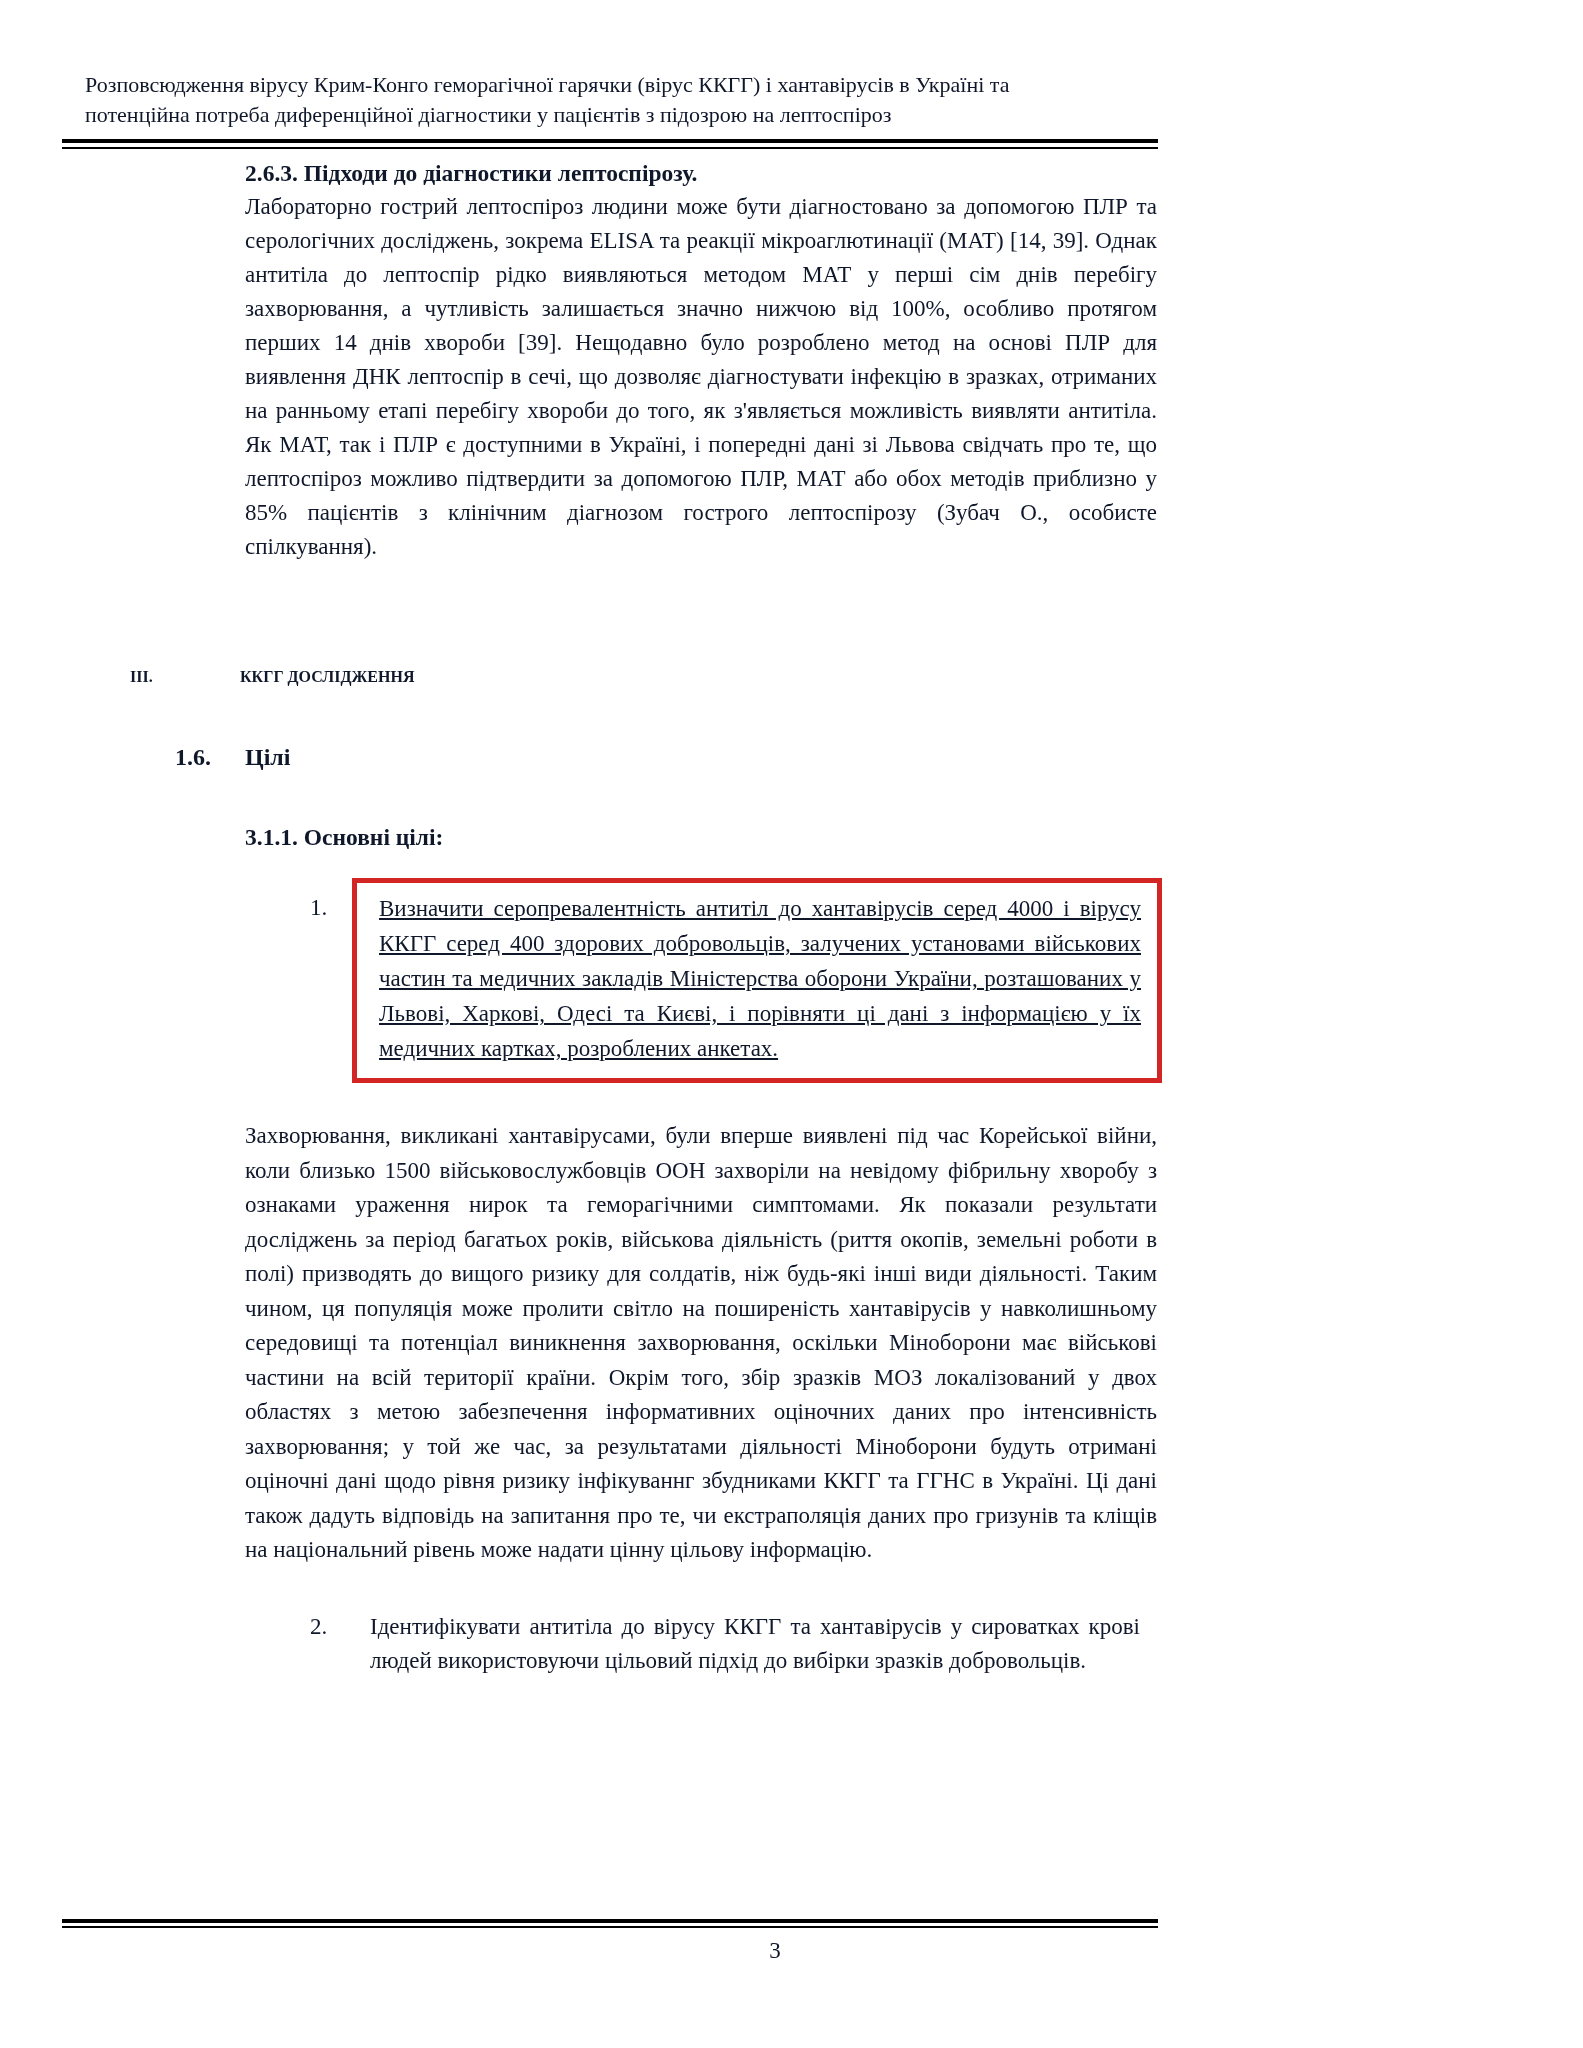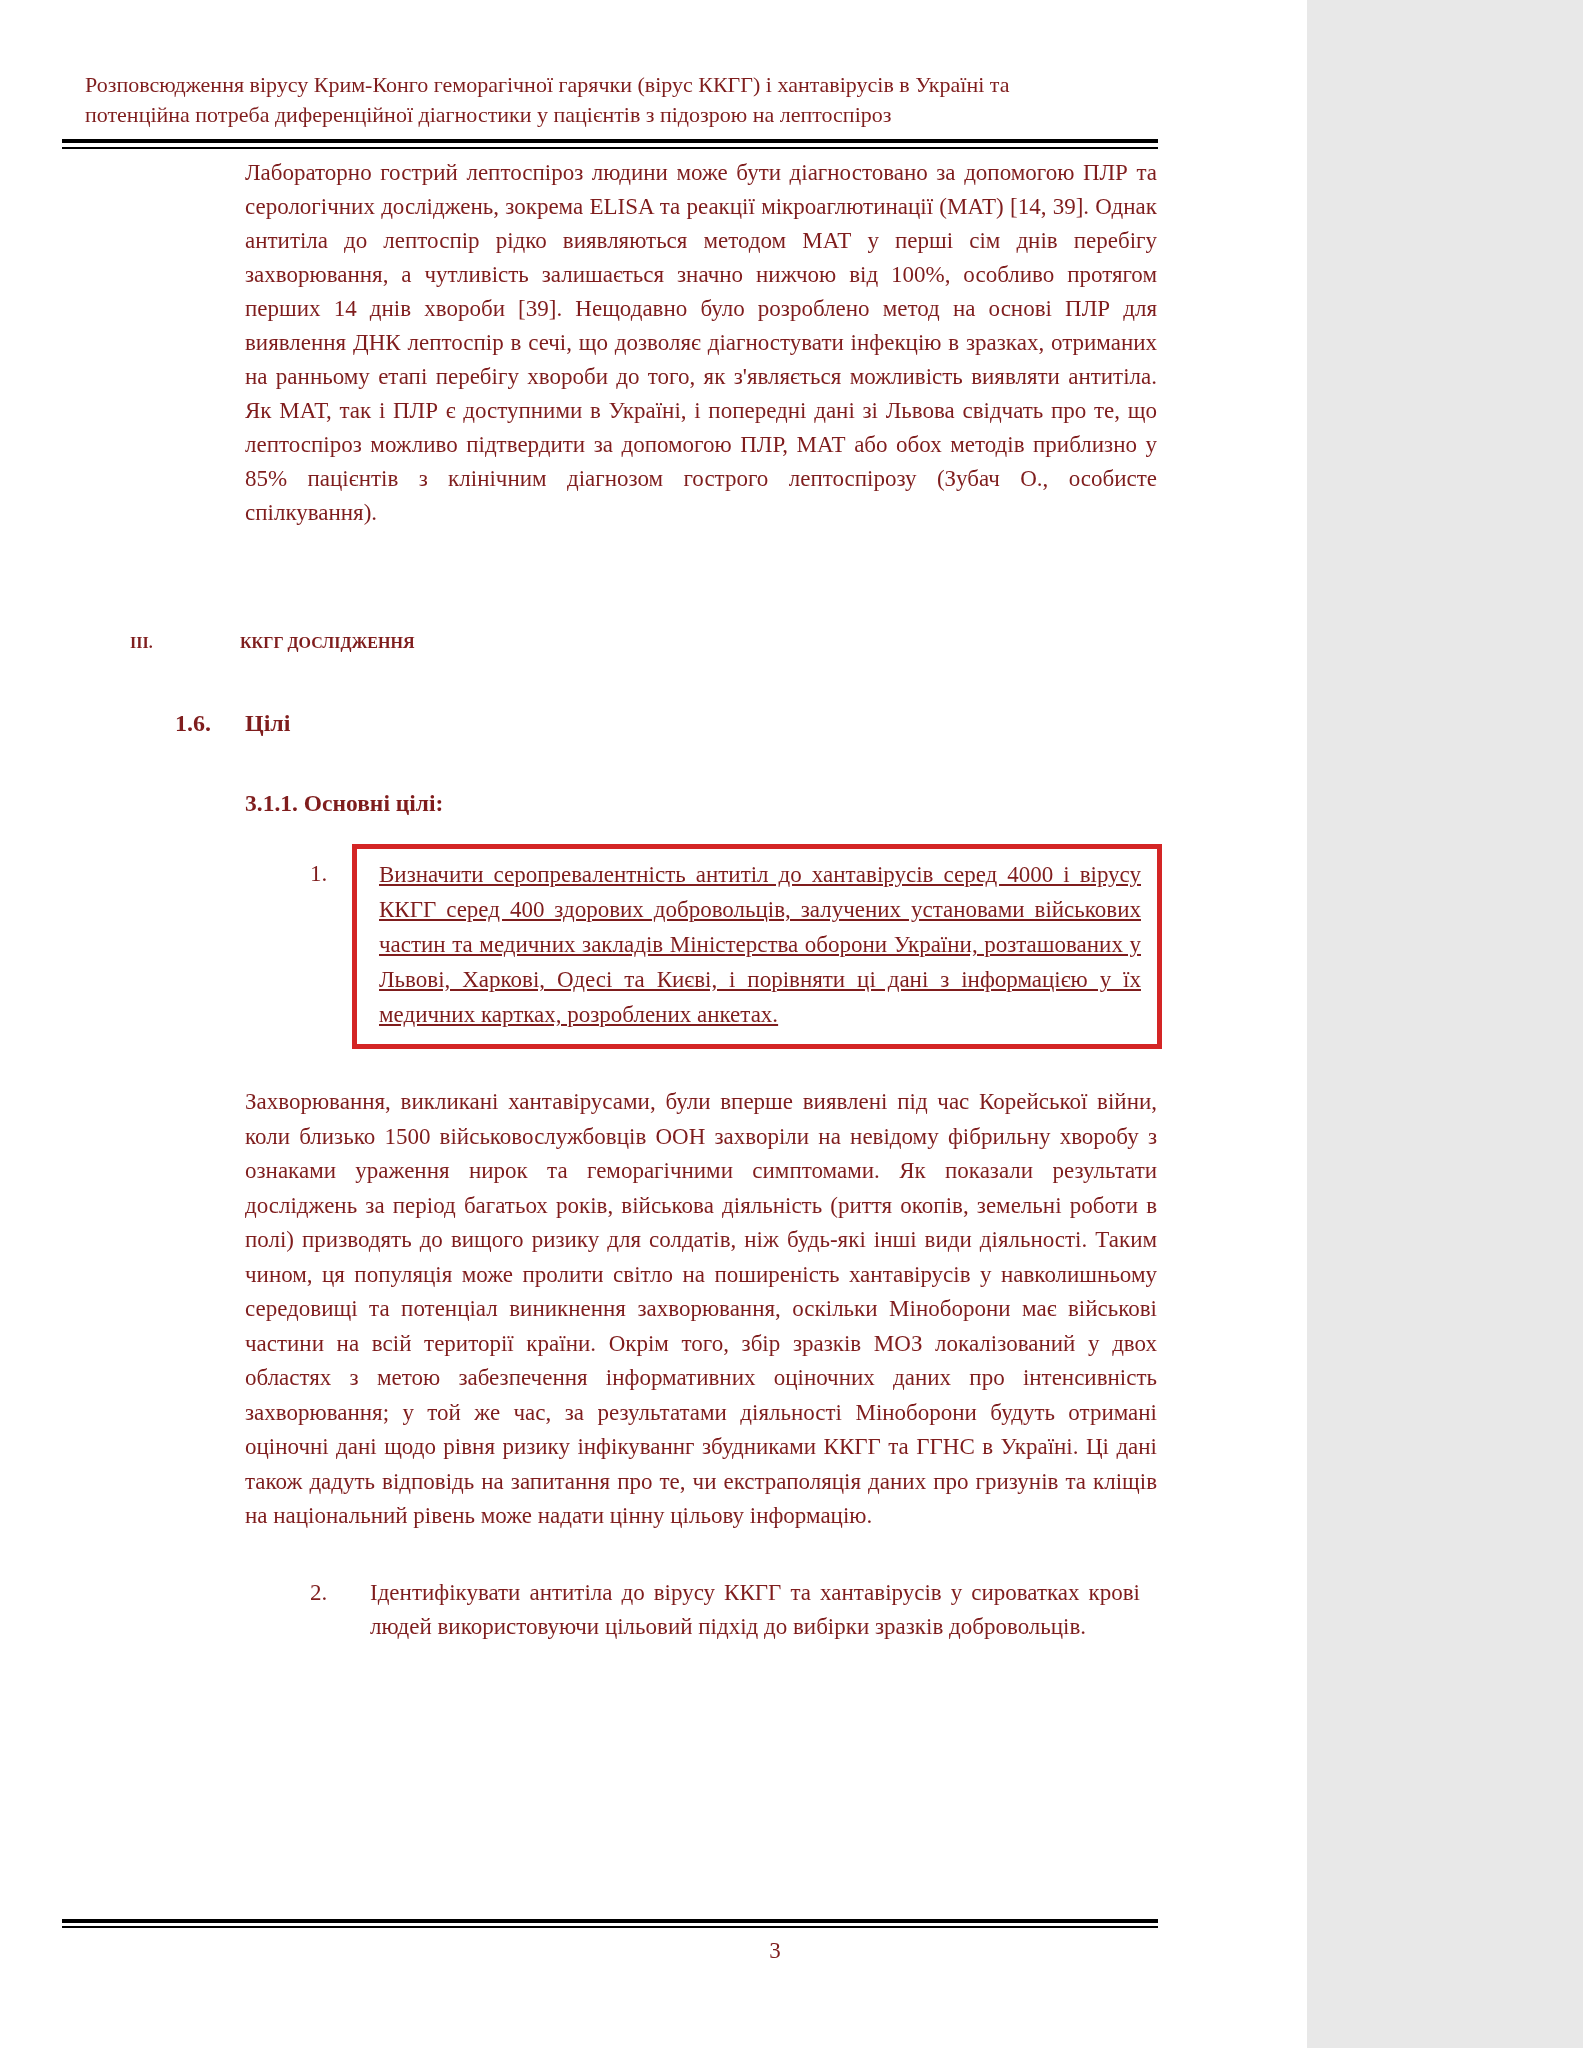--- a/index.html
+++ b/index.html
@@ -1,21 +1,21 @@
 <!DOCTYPE html>
 <html><head>
 <meta charset="utf-8">
 <style>
   html, body { margin: 0; padding: 0; background: #e8e8e8; }
   .page {
     position: relative;
-    width: 1307px;
+    width: 1583px;
     height: 2048px;
     background: #ffffff;
-    color: #7f1d1d;
+    color: #0f172a;
     font-family: "Liberation Serif", "DejaVu Serif", serif;
     overflow: hidden;
   }
 
   
   .header {
     position: absolute;
     left: 85px;
     top: 70px;
     width: 1045px;
@@ -136,20 +136,21 @@
 <div class="page">
 
   <div class="header">
     <div>Розповсюдження вірусу Крим-Конго геморагічної гарячки (вірус ККГГ) і хантавірусів в Україні та</div>
     <div>потенційна потреба диференційної діагностики у пацієнтів з підозрою на лептоспіроз</div>
   </div>
   <div class="header-rule"></div>
 
   <div class="content">
 
+    <div class="h263">2.6.3. Підходи до діагностики лептоспірозу.</div>
     <p class="para">Лабораторно гострий лептоспіроз людини може бути діагностовано за допомогою ПЛР та серологічних досліджень, зокрема ELISA та реакції мікроаглютинації (МАТ) [14, 39]. Однак антитіла до лептоспір рідко виявляються методом МАТ у перші сім днів перебігу захворювання, а чутливість залишається значно нижчою від 100%, особливо протягом перших 14 днів хвороби [39].  Нещодавно було розроблено метод на основі ПЛР для виявлення ДНК лептоспір в сечі, що дозволяє діагностувати інфекцію в зразках, отриманих на ранньому етапі перебігу хвороби до того, як з'являється можливість виявляти антитіла. Як МАТ, так і ПЛР є доступними в Україні, і попередні дані зі Львова свідчать про те, що лептоспіроз можливо підтвердити за допомогою ПЛР, МАТ або обох методів приблизно у 85% пацієнтів з клінічним діагнозом гострого лептоспірозу (Зубач О., особисте спілкування).</p>
 
     <div class="plan-heading">
       <span class="num">III.</span>
       <span>ККГГ ДОСЛІДЖЕННЯ</span>
     </div>
 
     <div class="goals-heading">
       <span class="num">1.6.</span>
       <span>Цілі</span>

